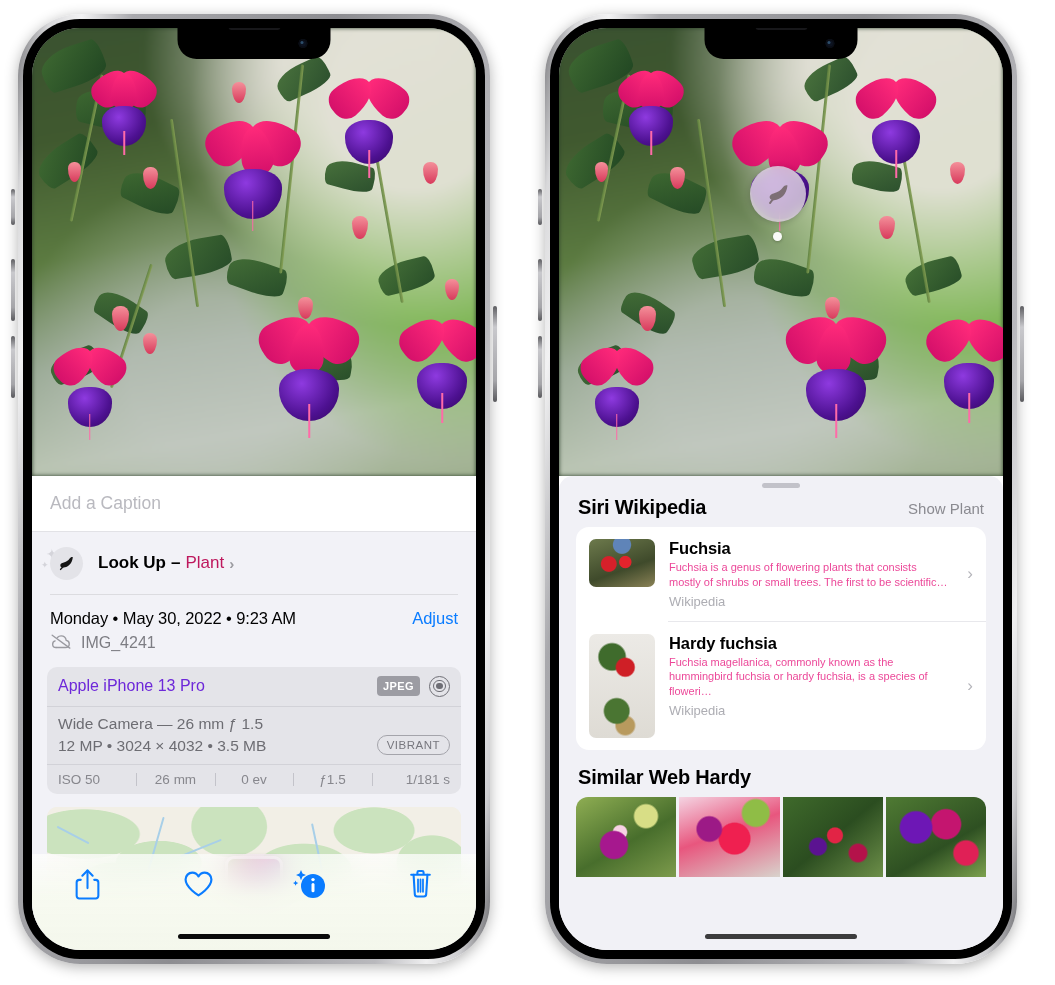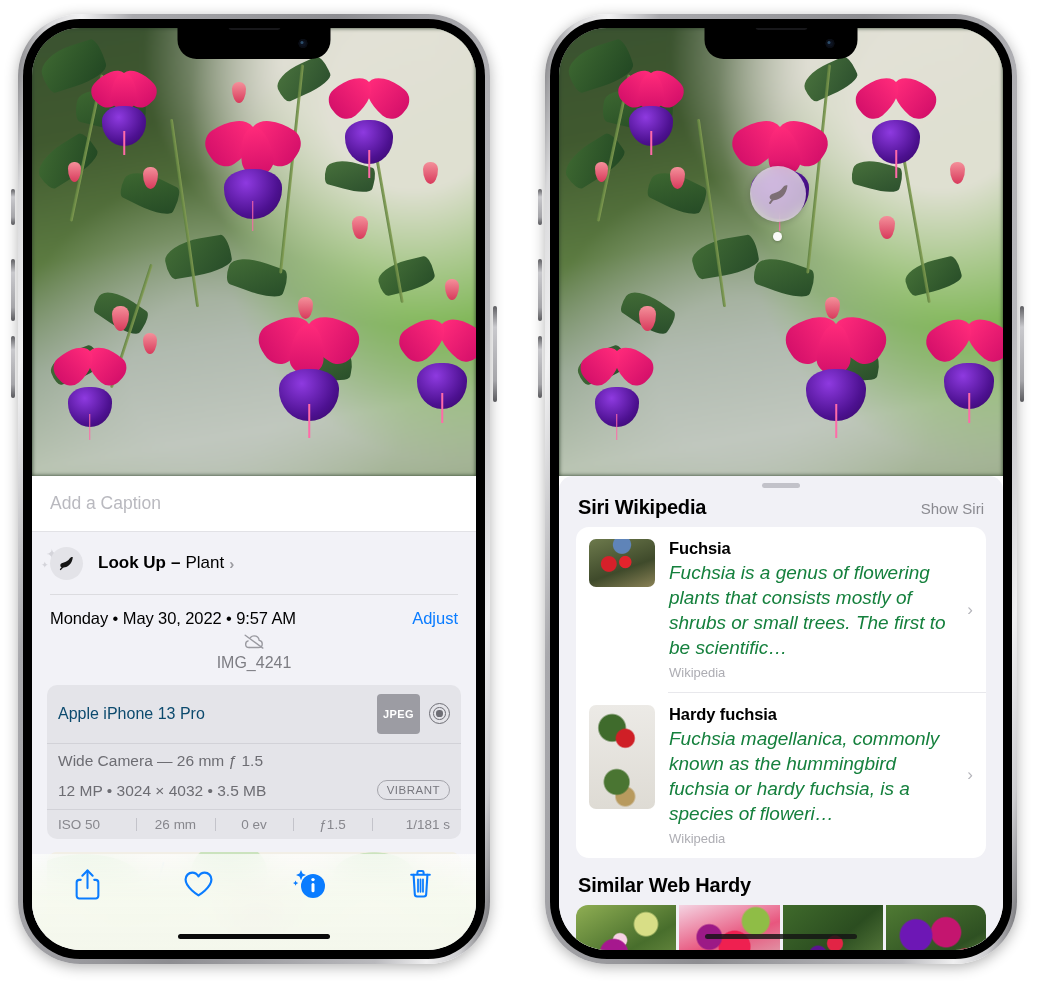--- a/index.html
+++ b/index.html
@@ -47,40 +47,40 @@
 
   
   .infosheet{position:absolute;left:0;right:0;bottom:12px;background:#f2f2f7;overflow:hidden;}
   .cap-field{background:#fff;height:55px;display:flex;align-items:center;padding:0 18px;border-bottom:.5px solid #e2e2e6;}
   .cap-ph{color:#b9b9bf;font-size:17.5px;}
 
   .lookup-row{height:62px;display:flex;align-items:center;padding:0 18px;position:relative;}
   .leafbadge{position:relative;width:33px;height:33px;border-radius:50%;background:#e3e3e8;display:flex;align-items:center;justify-content:center;flex:none;}
   .spark{position:absolute;color:#d4d4da;}
   .lookup-txt{margin-left:15px;font-size:17px;color:#000;font-weight:700;display:flex;align-items:center;gap:5px;}
-  .lookup-txt .sub{font-weight:400;color:#000000;}
+  .lookup-txt .sub{font-weight:400;color:#be185d;}
   .chev{color:#9b9ba0;font-size:15px;font-weight:600;}
 
   .hr{height:.5px;background:#dcdce0;margin:0 18px;}
 
   .date-blk{padding:14px 18px 0 18px;position:relative;}
   .date-line{font-size:16.5px;color:#000;letter-spacing:-.1px;}
   .adjust{position:absolute;right:18px;top:14px;color:#0a7cff;font-size:16.5px;}
-  .fname{display:flex;align-items:center;margin-top:5px;color:#7d7d83;font-size:16px;flex-direction:column;}
+  .fname{display:flex;align-items:center;gap:9px;margin-top:5px;color:#7d7d83;font-size:16px;}
 
   .camcard{margin:13px 15px 0 15px;border-radius:10px;background:#e4e4e9;overflow:hidden;}
   .cc-top{display:flex;align-items:center;padding:9px 11px;border-bottom:.5px solid #d2d2d8;}
-  .cc-title{font-size:16px;color:#0c4a6e;font-weight:400;flex:1;}
-  .tag-jpeg{background:#9c9ca3;color:#fff;font-size:11px;font-weight:700;letter-spacing:.4px;padding:14px 6px;border-radius:4px;}
+  .cc-title{font-size:16px;color:#6d28d9;font-weight:400;flex:1;}
+  .tag-jpeg{background:#9c9ca3;color:#fff;font-size:11px;font-weight:700;letter-spacing:.4px;padding:4px 6px;border-radius:4px;}
   .lensicon{width:19px;height:19px;border-radius:50%;border:1.6px solid #6e6e75;margin-left:9px;position:relative;}
   .lensicon::after{content:"";position:absolute;inset:3.2px;border-radius:50%;border:1.4px solid #6e6e75;}
   .lensicon::before{content:"";position:absolute;inset:6.4px;border-radius:50%;background:#6e6e75;}
   .cc-mid{padding:8px 11px 9px 11px;border-bottom:.5px solid #d2d2d8;position:relative;}
   .cc-l1{font-size:15.5px;color:#6d6d73;}
-  .cc-l2{font-size:15.5px;color:#6d6d73;margin-top:12px;}
+  .cc-l2{font-size:15.5px;color:#6d6d73;margin-top:4px;}
   .vibrant{position:absolute;right:11px;bottom:9px;border:1px solid #a4a4ab;color:#77777e;font-size:11.5px;letter-spacing:.5px;padding:3px 9px;border-radius:11px;}
   .cc-bot{display:flex;align-items:center;padding:7px 11px;font-size:13.5px;color:#87878d;}
   .cc-bot span{flex:1;text-align:center;}
   .cc-bot span:first-child{text-align:left;}
   .cc-bot span:last-child{text-align:right;}
   .vsep{width:.5px;height:13px;background:#c3c3ca;flex:none !important;}
 
   .mapcard{margin:13px 15px 0 15px;height:90px;border-radius:10px;overflow:hidden;position:relative;
     background:#f0eee6;}
   .mapcard .terr{position:absolute;inset:0;
@@ -110,21 +110,21 @@
   .closebtn{position:absolute;right:17px;top:2px;width:31px;height:31px;border-radius:50%;background:#e0e0e6;
     display:flex;align-items:center;justify-content:center;color:#67676e;font-size:17px;}
   .sec-head{display:flex;align-items:baseline;padding:8px 19px 8px 19px;}
   .sec-title{font-size:20px;font-weight:700;color:#000;flex:1;letter-spacing:-.2px;}
   .sec-more{font-size:15px;color:#8a8a90;}
   .card{margin:0 17px;background:#fff;border-radius:13px;overflow:hidden;}
   .kitem{display:flex;padding:12px 13px;position:relative;}
   .kthumb{width:66px;flex:none;border-radius:7px;overflow:hidden;background:#ddd;}
   .kbody{flex:1;padding-left:14px;padding-right:22px;}
   .kname{font-size:16.5px;font-weight:700;color:#000;letter-spacing:-.1px;}
-  .kdesc{font-size:19px;color:#15803d;line-height:1.32;margin-top:2px;font-style:italic;}
+  .kdesc{font-size:11px;color:#ec4899;line-height:1.32;margin-top:2px;}
   .ksrc{font-size:13px;color:#adadb3;margin-top:5px;}
   .kchev{position:absolute;right:13px;top:50%;transform:translateY(-50%);color:#b5b5bb;font-size:17px;font-weight:500;}
   .kdiv{height:.5px;background:#e8e8ec;margin-left:92px;}
   .simgrid{display:flex;gap:3px;padding:0 17px;}
   .simgrid .cell{flex:1;height:80px;border-radius:0;overflow:hidden;}
   .simgrid .cell:first-child{border-radius:12px 0 0 0;}
   .simgrid .cell:last-child{border-radius:0 12px 0 0;}
 
   .tile{width:100%;height:100%;}
   .t1{background:
@@ -272,21 +272,21 @@
               <span>Look Up</span>
               <span>–</span>
               <span class="sub">Plant</span>
               <span class="chev">›</span>
             </div>
           </div>
 
           <div class="hr"></div>
 
           <div class="date-blk">
-            <div class="date-line">Monday • May 30, 2022 • 9:57 AM</div>
+            <div class="date-line">Monday • May 30, 2022 • 9:23 AM</div>
             <div class="adjust">Adjust</div>
             <div class="fname">
               <span>
                 <svg width="22" height="17" viewBox="0 0 24 18" aria-hidden="true">
                   <path d="M6.6 15.5h10.2c2.5 0 4.2-1.7 4.2-3.9 0-2-1.4-3.6-3.3-3.9-.5-2.8-2.8-4.8-5.6-4.8-1.6 0-3 .7-4 1.7" stroke="#9a9aa0" stroke-width="1.5" fill="none" stroke-linecap="round"></path>
                   <path d="M6.6 15.5c-2.1 0-3.7-1.6-3.7-3.6 0-1.7 1.1-3.1 2.7-3.5" stroke="#9a9aa0" stroke-width="1.5" fill="none" stroke-linecap="round"></path>
                   <line x1="2.4" y1="2.2" x2="21.6" y2="16.2" stroke="#9a9aa0" stroke-width="1.5" stroke-linecap="round"></line>
                 </svg>
               </span>
               <span>IMG_4241</span>
@@ -458,21 +458,21 @@
             </svg>
           </div>
           <div class="visdot" style="left:214px;top:204px;"></div>
         </div>
 
         <div class="results" style="top:448px;">
           <div class="grabber"></div>
 
           <div class="sec-head">
             <span class="sec-title">Siri Wikipedia</span>
-            <span class="sec-more">Show Siri</span>
+            <span class="sec-more">Show Plant</span>
           </div>
 
           <div class="card">
             <div class="kitem">
               <div class="kthumb" style="height:48px;">
                 <div class="tile kt1"></div>
               </div>
               <div class="kbody">
                 <div class="kname">Fuchsia</div>
                 <div class="kdesc">Fuchsia is a genus of flowering plants that consists mostly of shrubs or small trees. The first to be scientific…</div>

